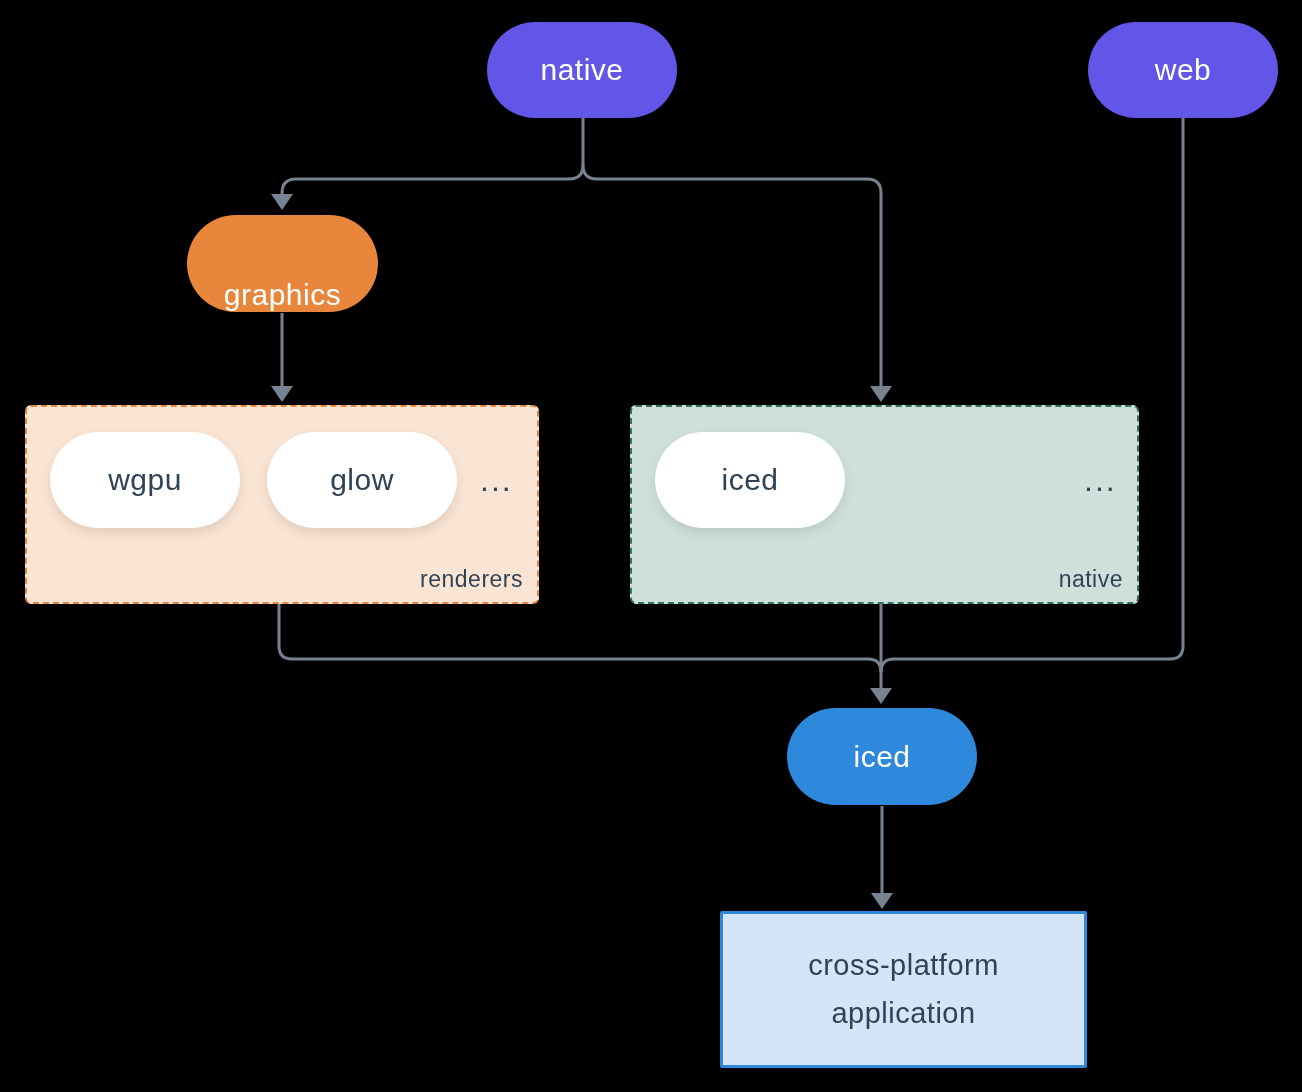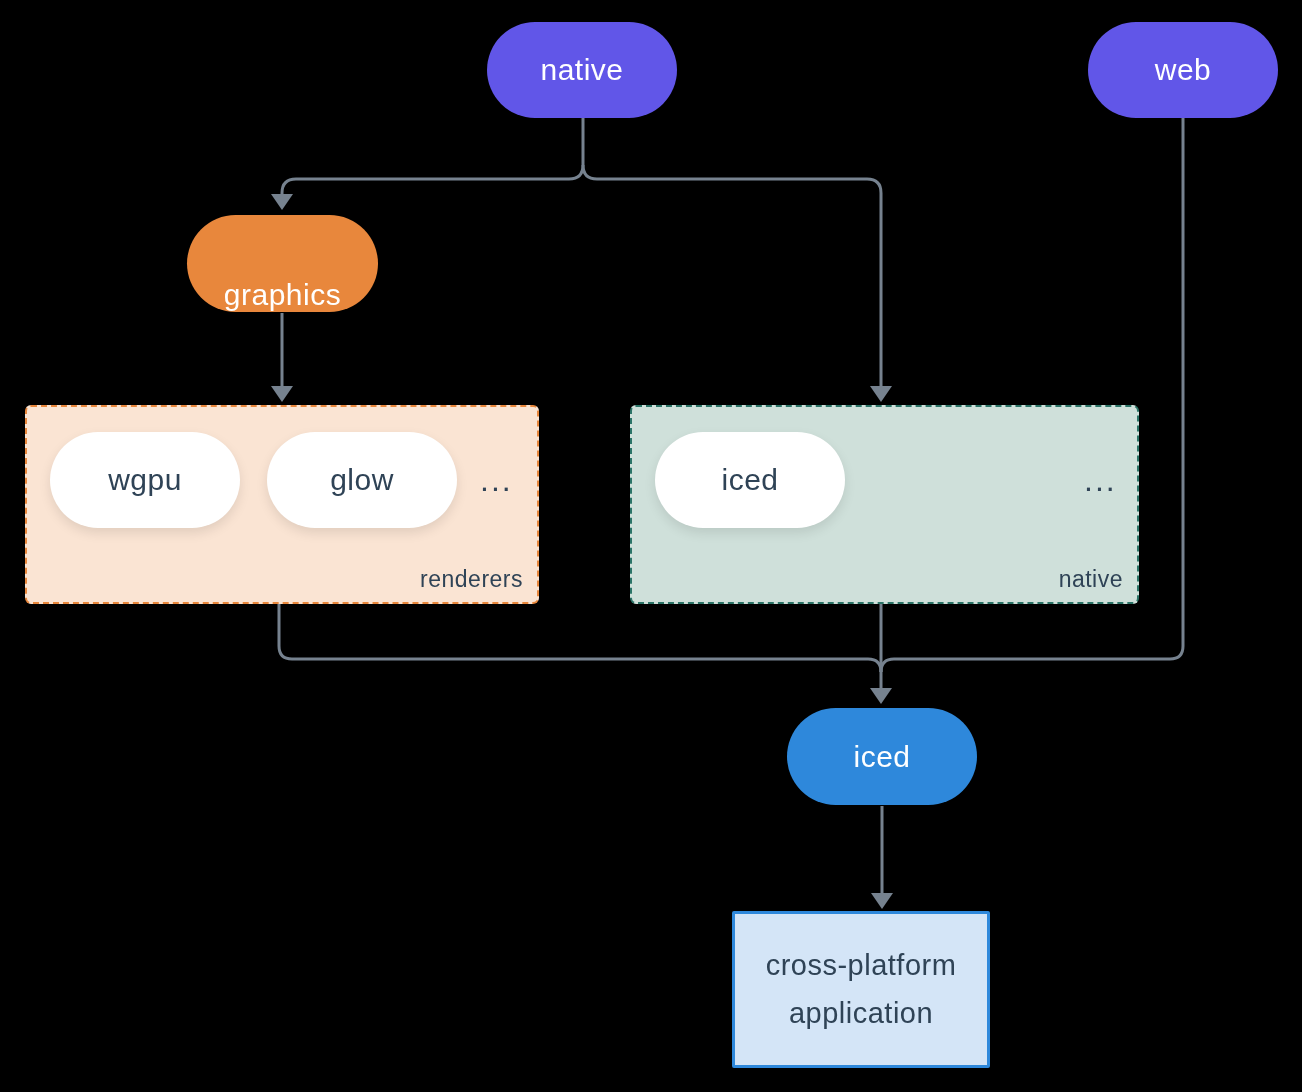--- a/index.html
+++ b/index.html
@@ -40,27 +40,26 @@
   .group .pill{width:190px;height:96px;top:25px;}
   .ellipsis{
     position:absolute; top:25px; height:96px; display:flex; align-items:center;
     font-size:32px; letter-spacing:2px; color:var(--c-dark-text);
   }
   .group-label{
     position:absolute; right:14px; bottom:9px; font-size:23px;
     letter-spacing:.5px; color:var(--c-dark-text);
   }
   .app-box{
-    position:absolute; left:720px; top:911px; width:258px; height:157px;
+    position:absolute; left:720px; top:911px; width:367px; height:157px;
     box-sizing:border-box; background:var(--c-app-fill);
     border:3px solid var(--c-app-border); border-radius:2px;
     display:flex; align-items:center; justify-content:center; text-align:center;
     font-size:29px; line-height:1.65; letter-spacing:.5px; color:var(--c-dark-text);
     padding:8px 30px;
-    margin-left:12px;
   }
 </style>
 </head>
 <body>
 
 <div class="canvas">
 
   <svg class="connectors" width="1302" height="1092" viewBox="0 0 1302 1092" aria-hidden="true">
 
     <path d="M 583 117 V 165 Q 583 179 569 179 L 296 179 Q 282 179 282 193 L 282 195"></path>

